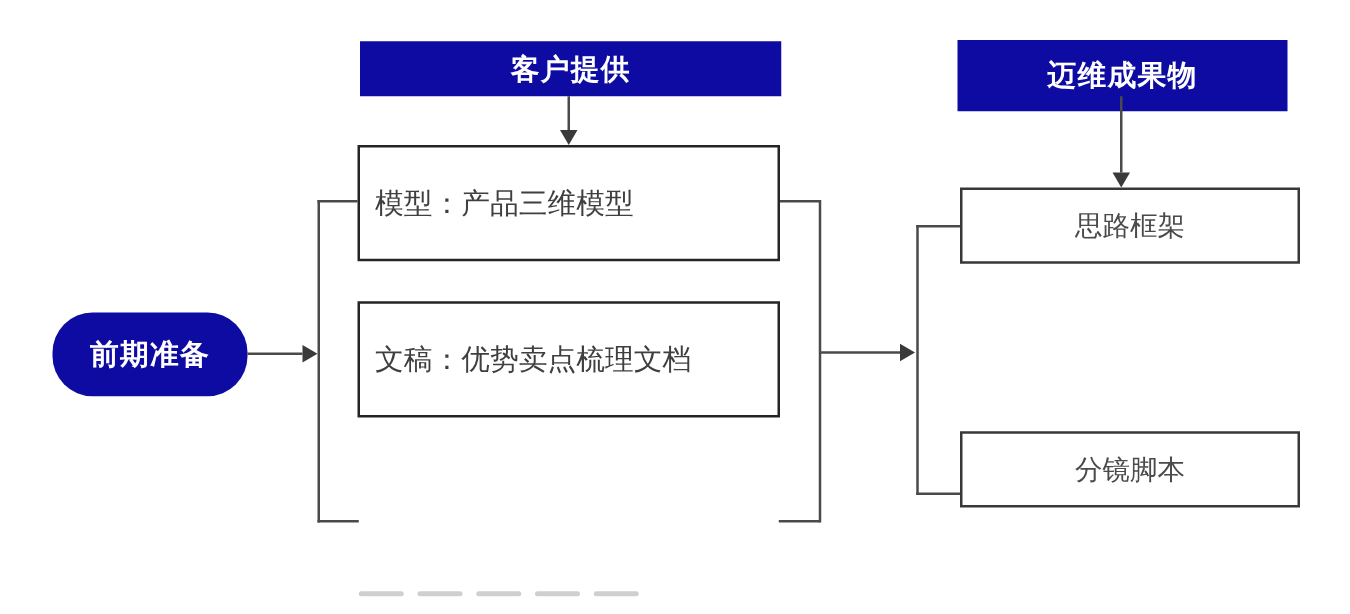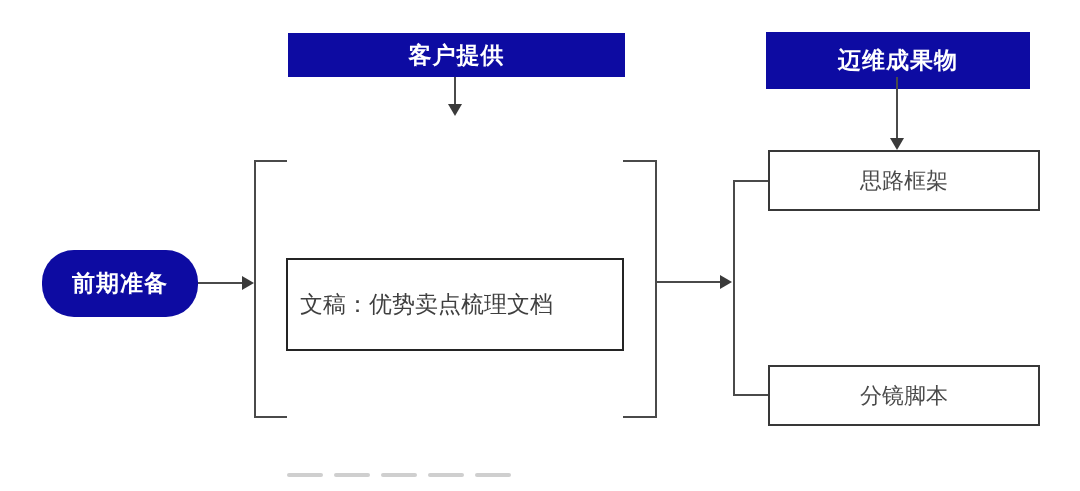--- a/index.html
+++ b/index.html
@@ -62,24 +62,25 @@
   <div class="line" style="left:655px;top:160px;width:2px;height:258px;"></div>
   <div class="line" style="left:623px;top:416px;width:33px;height:2px;"></div>
 
   <div class="line" style="left:656px;top:281px;width:64px;height:2px;"></div>
   <div class="ah-right" style="left:720px;top:275px;"></div>
 
   <div class="line" style="left:733px;top:180px;width:2px;height:216px;"></div>
   <div class="line" style="left:733px;top:180px;width:35px;height:2px;"></div>
   <div class="line" style="left:733px;top:394px;width:35px;height:2px;"></div>
 
-  <div class="wbox midbox" style="top:241px;margin-top:17px;">文稿：优势卖点梳理文档</div>
+  <div class="wbox midbox" style="top:116px;">模型：产品三维模型</div>
+  <div class="wbox midbox" style="top:241px;">文稿：优势卖点梳理文档</div>
 
   <div class="wbox rbox" style="top:150px;">思路框架</div>
-  <div class="wbox rbox" style="top:365px;">分镜脚本</div>
+  <div class="wbox rbox" style="top:345px;">分镜脚本</div>
 
   <div class="dash" style="left:287px;"></div>
   <div class="dash" style="left:334px;"></div>
   <div class="dash" style="left:381px;"></div>
   <div class="dash" style="left:428px;"></div>
   <div class="dash" style="left:475px;"></div>
 
 </div>
 
 </body></html>

